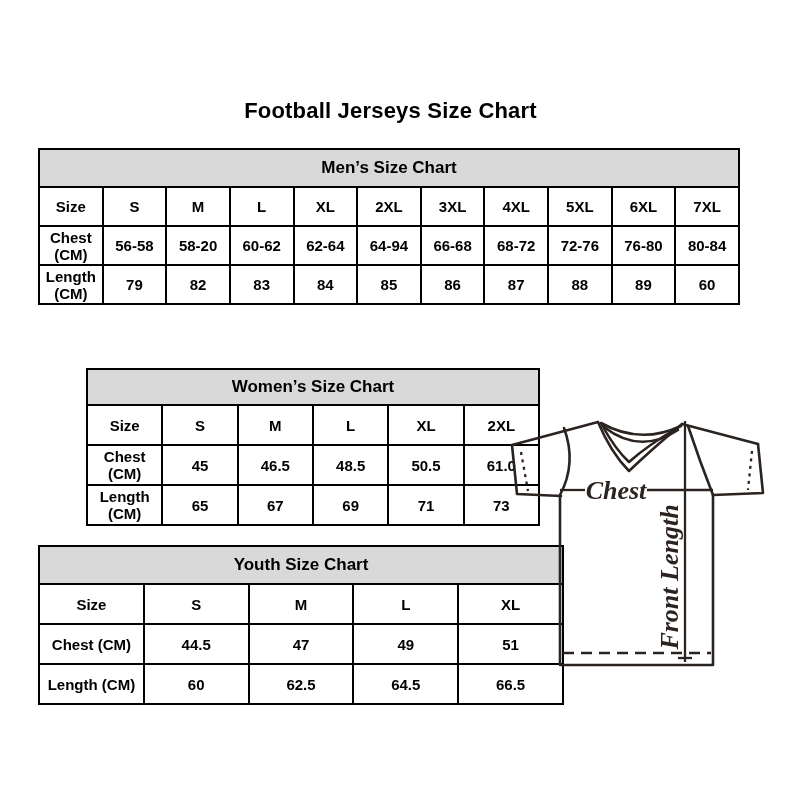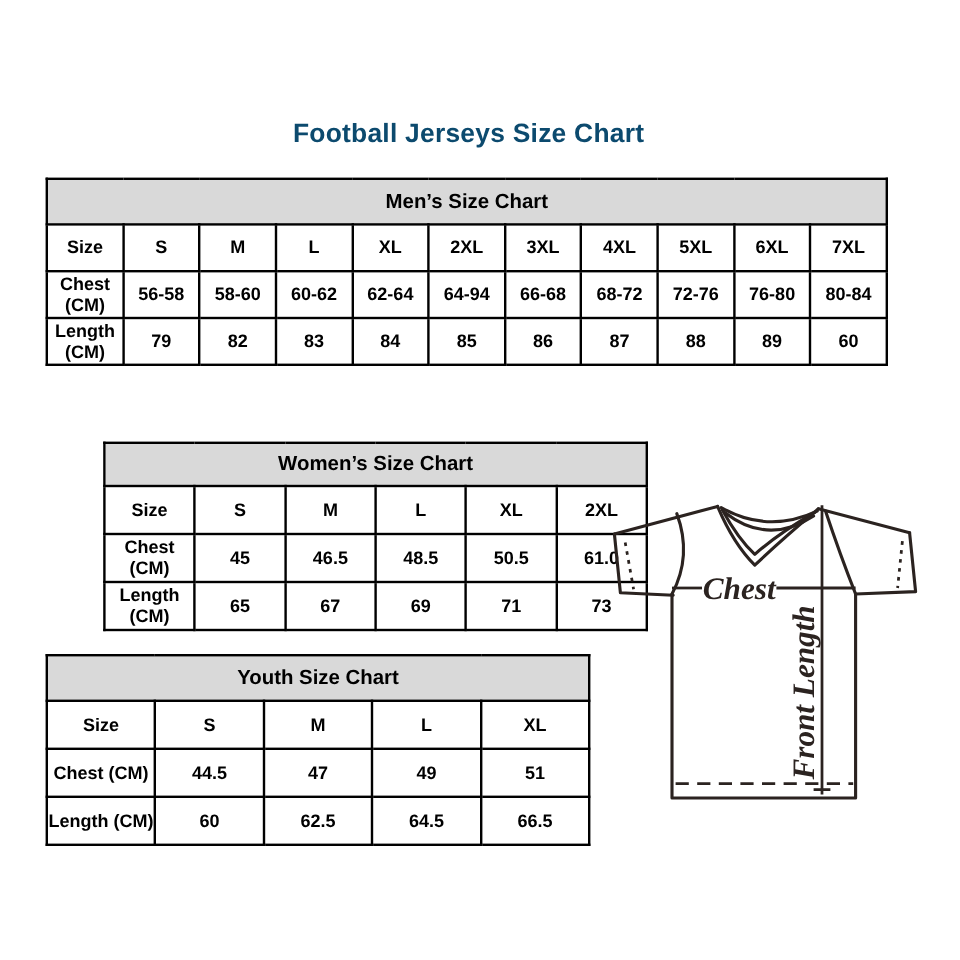--- a/index.html
+++ b/index.html
@@ -3,40 +3,40 @@
 <meta charset="utf-8">
 <style>
   * { margin:0; padding:0; box-sizing:border-box; }
   html,body { background:#ffffff; }
   body { width:800px; height:800px; font-family:"Liberation Sans", sans-serif; }
   .canvas {
     position:relative; width:800px; height:800px; background:#ffffff; overflow:hidden;
   }
   .title {
     position:absolute; left:28px; top:98px; width:725px;
-    text-align:center; font-size:22px; font-weight:bold; color:#0c4a6e;
+    text-align:center; font-size:22px; font-weight:bold; color:#000000;
     letter-spacing:0.2px;
   }
   table.size-table {
     position:absolute; border-collapse:collapse; table-layout:fixed;
     background:#fff;
   }
   table.size-table th, table.size-table td {
     border:2px solid #000; text-align:center; vertical-align:middle;
     font-weight:bold; color:#000; padding:0; overflow:hidden;
   }
   table.size-table th.band { background:#d9d9d9; font-size:17px; height:38px; }
   table.size-table td { font-size:15px; }
   table.size-table td.label-col { width:110px; }
   table.mens  { left:38px; top:148px; width:702px; }
   table.mens td { height:39px; }
   table.womens { left:38px; top:368px; width:454px;margin-left:48px; }
   table.womens th.band { height:36px; }
   table.womens td { height:40px; }
-  table.youth { left:38px; top:545px; width:454px;border-radius:30px; }
+  table.youth { left:38px; top:545px; width:526px;border-radius:30px; }
   table.youth td { height:40px; }
   svg.jersey { position:absolute; left:500px; top:410px; width:270px; height:265px; }
   .ink  { stroke:#2b2320; fill:none; stroke-width:2.6; stroke-linecap:round; stroke-linejoin:round; }
   .thin { stroke:#2b2320; fill:none; stroke-width:2.3; stroke-linecap:butt; }
   .dia-text { fill:#2b2320; font-family:"Liberation Serif", serif; font-style:italic; font-weight:bold; font-size:26px; }
 </style>
 </head>
 <body>
 
 <div class="canvas">
@@ -59,21 +59,21 @@
           <td>2XL</td>
           <td>3XL</td>
           <td>4XL</td>
           <td>5XL</td>
           <td>6XL</td>
           <td>7XL</td>
         </tr>
         <tr>
           <td class="label-col">Chest (CM)</td>
           <td>56-58</td>
-          <td>58-60</td>
+          <td>58-20</td>
           <td>60-62</td>
           <td>62-64</td>
           <td>64-94</td>
           <td>66-68</td>
           <td>68-72</td>
           <td>72-76</td>
           <td>76-80</td>
           <td>80-84</td>
         </tr>
         <tr>

